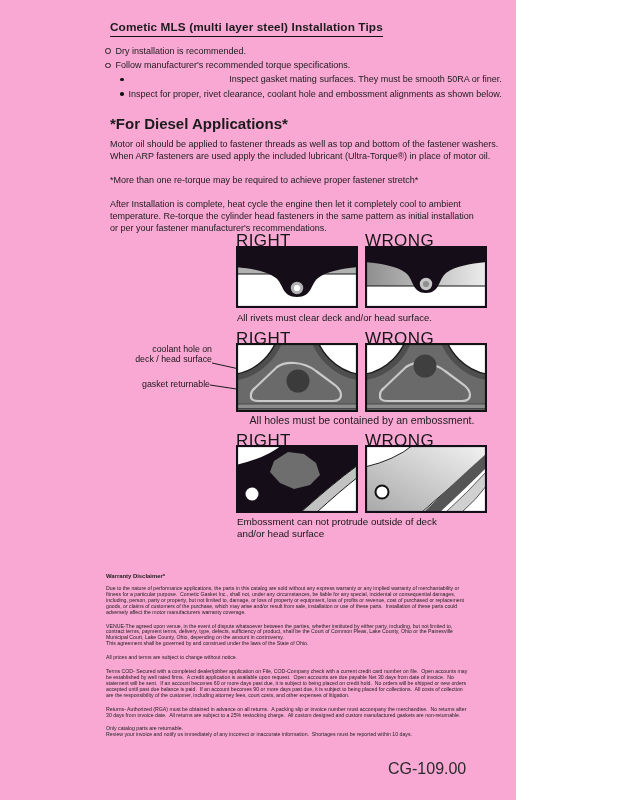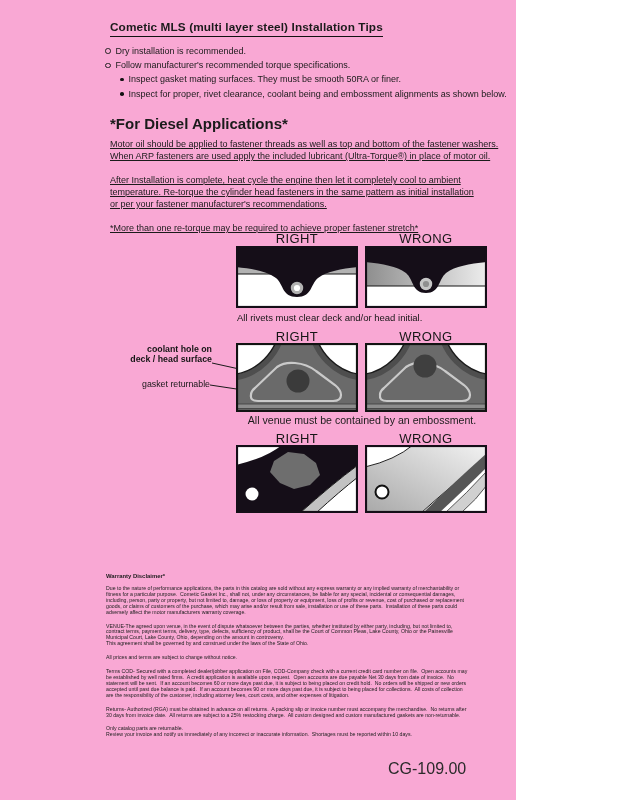--- a/index.html
+++ b/index.html
@@ -1,37 +1,37 @@
 <!DOCTYPE html>
 <html><head>
 <meta charset="utf-8">
 <style>
   html,body{margin:0;padding:0;background:#ffffff;}
   #page{position:relative;width:516px;height:800px;background:#f9a8d4;overflow:hidden;
         font-family:"Liberation Sans","DejaVu Sans",sans-serif;color:#1b1b1b;}
   .abs{position:absolute;}
   .pre{white-space:pre;}
-  .preline{white-space:pre-line;font-weight:bold;}
+  .preline{white-space:pre-line;}
 
   #title{left:110px;top:20px;font-size:11.8px;font-weight:bold;
          border-bottom:1.6px solid #111;padding-bottom:2px;letter-spacing:.1px;}
 
   #bullets{left:105px;top:44px;font-size:9px;line-height:14.2px;}
   .brow{display:flex;align-items:center;}
-  .brow.sub{padding-left:15px;}
+  .brow.sub{padding-left:15px;justify-content:space-between;}
   .mark-o{width:3.5px;height:3.5px;border:1px solid #222;border-radius:50%;
           display:inline-block;margin-right:5px;flex:0 0 auto;}
   .mark-f{width:3.6px;height:3.6px;background:#111;border-radius:50%;
           display:inline-block;margin-right:5px;flex:0 0 auto;}
 
   #diesel{left:110px;top:118px;font-size:9px;line-height:12px;}
   #diesel-heading{font-size:15px;font-weight:bold;margin:0 0 8px 0;}
-  .dpara{margin:0 0 12px 0;text-decoration:underline;}
-
-  .fig-label{width:122px;text-align:center;font-size:13px;letter-spacing:.4px;color:#161616;}
+  .dpara{margin:0 0 12px 0;}
+
+  .fig-label{width:122px;font-size:17px;letter-spacing:.4px;color:#161616;}
   .caption{font-size:9.5px;color:#161616;}
   .callout{font-size:8.8px;line-height:9.6px;text-align:right;color:#161616;}
   .panel{display:block;}
 
   #fig2-caption{width:252px;text-align:center;font-size:10.6px;}
   #fig3-caption{line-height:11.5px;font-size:9.8px;}
 
   #disclaimer{left:106px;top:573px;width:420px;}
   #disc-heading{font-size:5.9px;font-weight:bold;margin:0 0 7px 0;}
   .disc-para{font-size:5.2px;line-height:5.9px;margin:0 0 8px 0;color:#222;}
@@ -53,32 +53,32 @@
     <div class="brow">
         <span class="mark-o"></span>
         <span>Follow manufacturer's recommended torque specifications.</span>
       </div>
     <div class="brow sub">
         <span class="mark-f"></span>
         <span>Inspect gasket mating surfaces.  They must be smooth 50RA or finer.</span>
       </div>
     <div class="brow sub">
         <span class="mark-f"></span>
-        <span>Inspect for proper, rivet clearance, coolant being and embossment alignments as shown below.</span>
+        <span>Inspect for proper, rivet clearance, coolant hole and embossment alignments as shown below.</span>
       </div>
   </div>
 
   <div id="diesel" class="abs">
     <div id="diesel-heading">*For Diesel Applications*</div>
     <div class="dpara pre">Motor oil should be applied to fastener threads as well as top and bottom of the fastener washers.
 When ARP fasteners are used apply the included lubricant (Ultra-Torque®) in place of motor oil.</div>
+    <div class="dpara pre">*More than one re-torque may be required to achieve proper fastener stretch*</div>
     <div class="dpara pre">After Installation is complete, heat cycle the engine then let it completely cool to ambient
 temperature. Re-torque the cylinder head fasteners in the same pattern as initial installation
 or per your fastener manufacturer's recommendations.</div>
-    <div class="dpara pre">*More than one re-torque may be required to achieve proper fastener stretch*</div>
   </div>
 
   <div class="abs fig-label" style="left:236px;top:231px;">RIGHT</div>
   <div class="abs fig-label" style="left:365px;top:231px;">WRONG</div>
 
   <svg class="abs panel" style="left:236px;top:246px;" width="122" height="62" viewBox="0 0 122 62">
     <rect x="0" y="0" width="122" height="62" fill="#ffffff"></rect>
     <rect x="1" y="21" width="120" height="7" fill="#b2b2b2"></rect>
     <line x1="0" y1="28" x2="122" y2="28" stroke="#141414" stroke-width="1"></line>
     <path d="M0,0 H122 V21 C104,23 92,25 82,32 C74,39 76,51 61,51 C46,51 48,39 40,32 C30,25 18,23 0,21 Z" fill="#150e18"></path>
@@ -96,21 +96,21 @@
     </defs>
     <rect x="0" y="0" width="122" height="62" fill="#ffffff"></rect>
     <rect x="1" y="16" width="120" height="24" fill="url(#g1)"></rect>
     <line x1="0" y1="40" x2="122" y2="40" stroke="#141414" stroke-width="1"></line>
     <path d="M0,0 H122 V16 C103,18 91,20 81,27 C73,34 75,47 61,47 C47,47 49,34 41,27 C31,20 19,18 0,16 Z" fill="#150e18"></path>
     <circle cx="61" cy="38" r="7" fill="#c6c6c6" stroke="#150e18" stroke-width="1.5"></circle>
     <circle cx="61" cy="38" r="3.1" fill="#8f8f8f"></circle>
     <rect x="1" y="1" width="120" height="60" fill="none" stroke="#150e18" stroke-width="2.2"></rect>
   </svg>
 
-  <div class="abs caption" style="left:237px;top:312px;">All rivets must clear deck and/or head initial.</div>
+  <div class="abs caption" style="left:237px;top:312px;">All rivets must clear deck and/or head surface.</div>
 
   <div class="abs fig-label" style="left:236px;top:329px;">RIGHT</div>
   <div class="abs fig-label" style="left:365px;top:329px;">WRONG</div>
 
   <div class="abs callout preline" style="left:115px;top:345px;width:97px;">coolant hole on
 deck / head surface</div>
   <div class="abs callout" style="left:113px;top:380px;width:97px;">gasket returnable</div>
 
   <svg class="abs" style="left:205px;top:355px;" width="95" height="45" viewBox="0 0 95 45">
     <line x1="7" y1="8" x2="84" y2="25" stroke="#1a1a1a" stroke-width="1"></line>
@@ -138,21 +138,21 @@
     <circle cx="-10" cy="-22" r="54" fill="#ffffff" stroke="#1c1c1c" stroke-width="1.4"></circle>
     <circle cx="132" cy="-22" r="54" fill="#ffffff" stroke="#1c1c1c" stroke-width="1.4"></circle>
     <path d="M15,52 Q14,58 22,58 L97,58 Q105,58 105,52 Q105,47 99,42 L80,28 Q71,21 59,20 Q48,19 41,24 L19,45 Q15,48 15,52 Z" fill="none" stroke="#cacaca" stroke-width="2.2"></path>
     <circle cx="60" cy="23" r="11.5" fill="#3f3f3f"></circle>
     <rect x="1" y="61" width="120" height="4.5" fill="#8d8d8d"></rect>
     <line x1="1" y1="61" x2="121" y2="61" stroke="#3c3c3c" stroke-width="0.8"></line>
     <line x1="1" y1="65.5" x2="121" y2="65.5" stroke="#3c3c3c" stroke-width="0.8"></line>
     <rect x="1" y="1" width="120" height="67" fill="none" stroke="#131313" stroke-width="2.2"></rect>
   </svg>
 
-  <div class="abs" id="fig2-caption" style="left:236px;top:414px;">All venue must be contained by an embossment.</div>
+  <div class="abs" id="fig2-caption" style="left:236px;top:414px;">All holes must be contained by an embossment.</div>
 
   <div class="abs fig-label" style="left:236px;top:431px;">RIGHT</div>
   <div class="abs fig-label" style="left:365px;top:431px;">WRONG</div>
 
   <svg class="abs panel" style="left:236px;top:445px;" width="122" height="68" viewBox="0 0 122 68">
     <rect x="0" y="0" width="122" height="68" fill="#ffffff"></rect>
     <path d="M0,20 Q30,13 46,0 H122 V20 Q95,40 64,68 H0 Z" fill="#150e18"></path>
     <path d="M122,20 Q95,40 64,68 H80 Q104,46 122,32 Z" fill="#c2c2c2" stroke="#1a1a1a" stroke-width="1"></path>
     <path d="M38,16 L52,7 L68,9 L80,18 L84,30 L74,40 L58,44 L44,38 L34,27 Z" fill="#6e6e6e"></path>
     <circle cx="16" cy="49" r="6.5" fill="#ffffff"></circle>
@@ -167,20 +167,22 @@
       </linearGradient>
     </defs>
     <rect x="0" y="0" width="122" height="68" fill="#ffffff"></rect>
     <path d="M0,22 Q30,15 48,0 H122 V12 Q80,46 56,68 H0 Z" fill="url(#g2)" stroke="#222222" stroke-width="1"></path>
     <path d="M122,26 Q102,48 80,68 H96 Q112,54 122,40 Z" fill="#d0d0d0" stroke="#333333" stroke-width="0.8"></path>
     <path d="M122,8 Q84,42 58,68 H74 Q100,44 122,22 Z" fill="#565656"></path>
     <circle cx="17" cy="47" r="6.5" fill="#ffffff" stroke="#111111" stroke-width="2"></circle>
     <rect x="1" y="1" width="120" height="66" fill="none" stroke="#150e18" stroke-width="2.2"></rect>
   </svg>
 
+  <div class="abs caption preline" id="fig3-caption" style="left:237px;top:516px;">Embossment can not protrude outside of deck
+and/or head surface</div>
 
   <div id="disclaimer" class="abs">
     <div id="disc-heading">Warranty Disclaimer*</div>
     <div class="disc-para pre">Due to the nature of performance applications, the parts in this catalog are sold without any express warranty or any implied warranty of merchantability or
 fitness for a particular purpose.  Cometic Gasket Inc., shall not, under any circumstances, be liable for any special, incidental or consequential damages,
 including, person, party or property, but not limited to, damage, or loss of property or equipment, loss of profits or revenue, cost of purchased or replacement
 goods, or claims of customers of the purchase, which may arise and/or result from sale, installation or use of these parts.  Installation of these parts could
 adversely affect the motor manufacturers warranty coverage.</div>
     <div class="disc-para pre">VENUE-The agreed upon venue, in the event of dispute whatsoever between the parties, whether instituted by either party, including, but not limited to,
 contract terms, payment terms, delivery, type, defects, sufficiency of product, shall be the Court of Common Pleas, Lake County, Ohio or the Painesville

